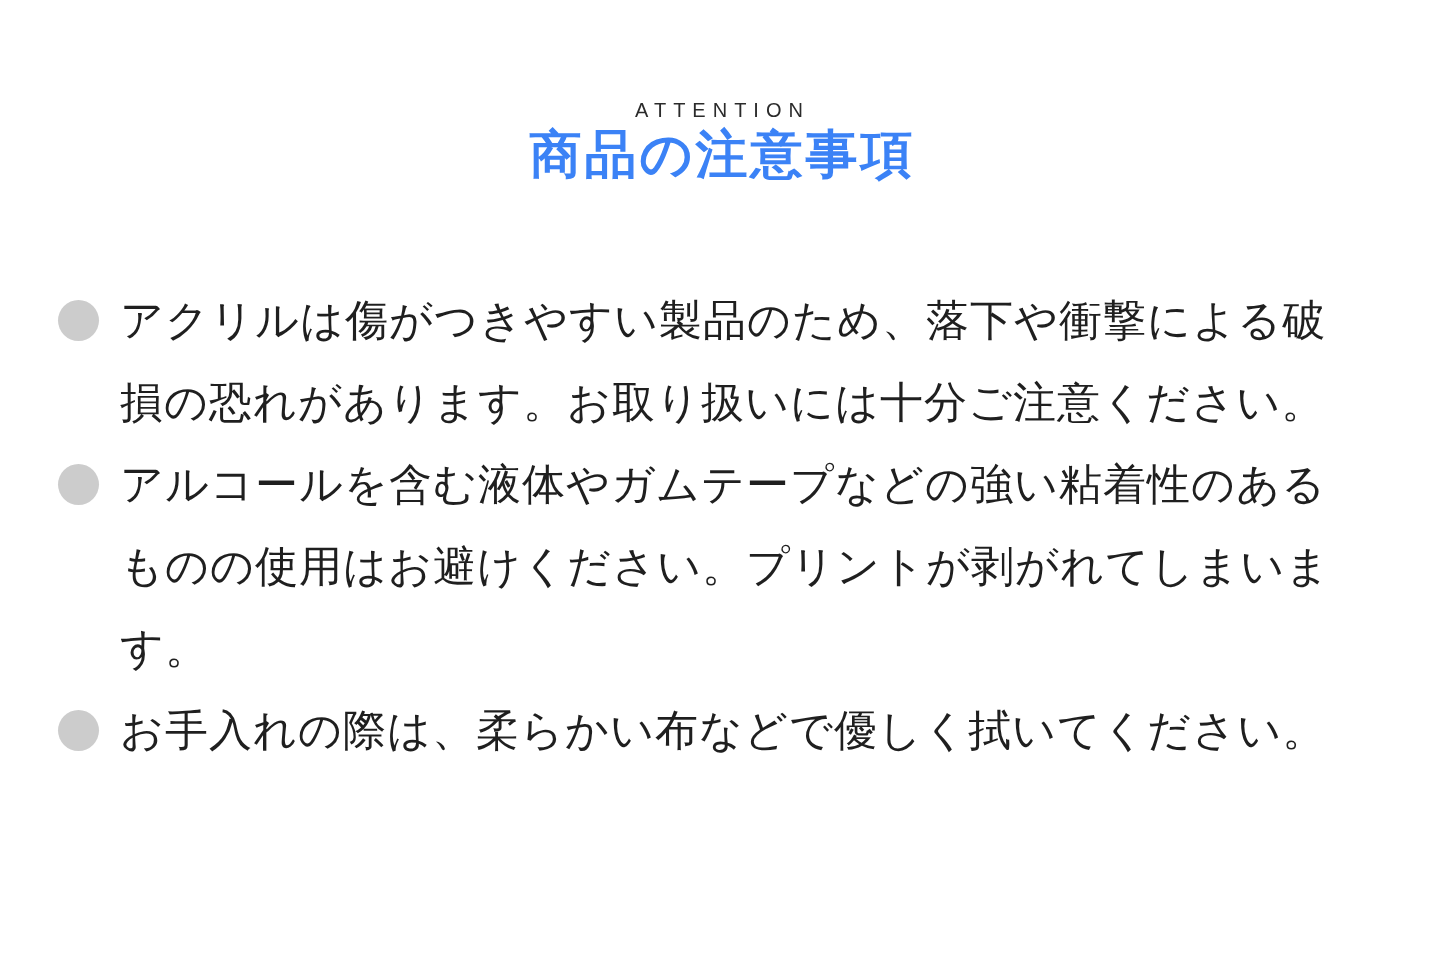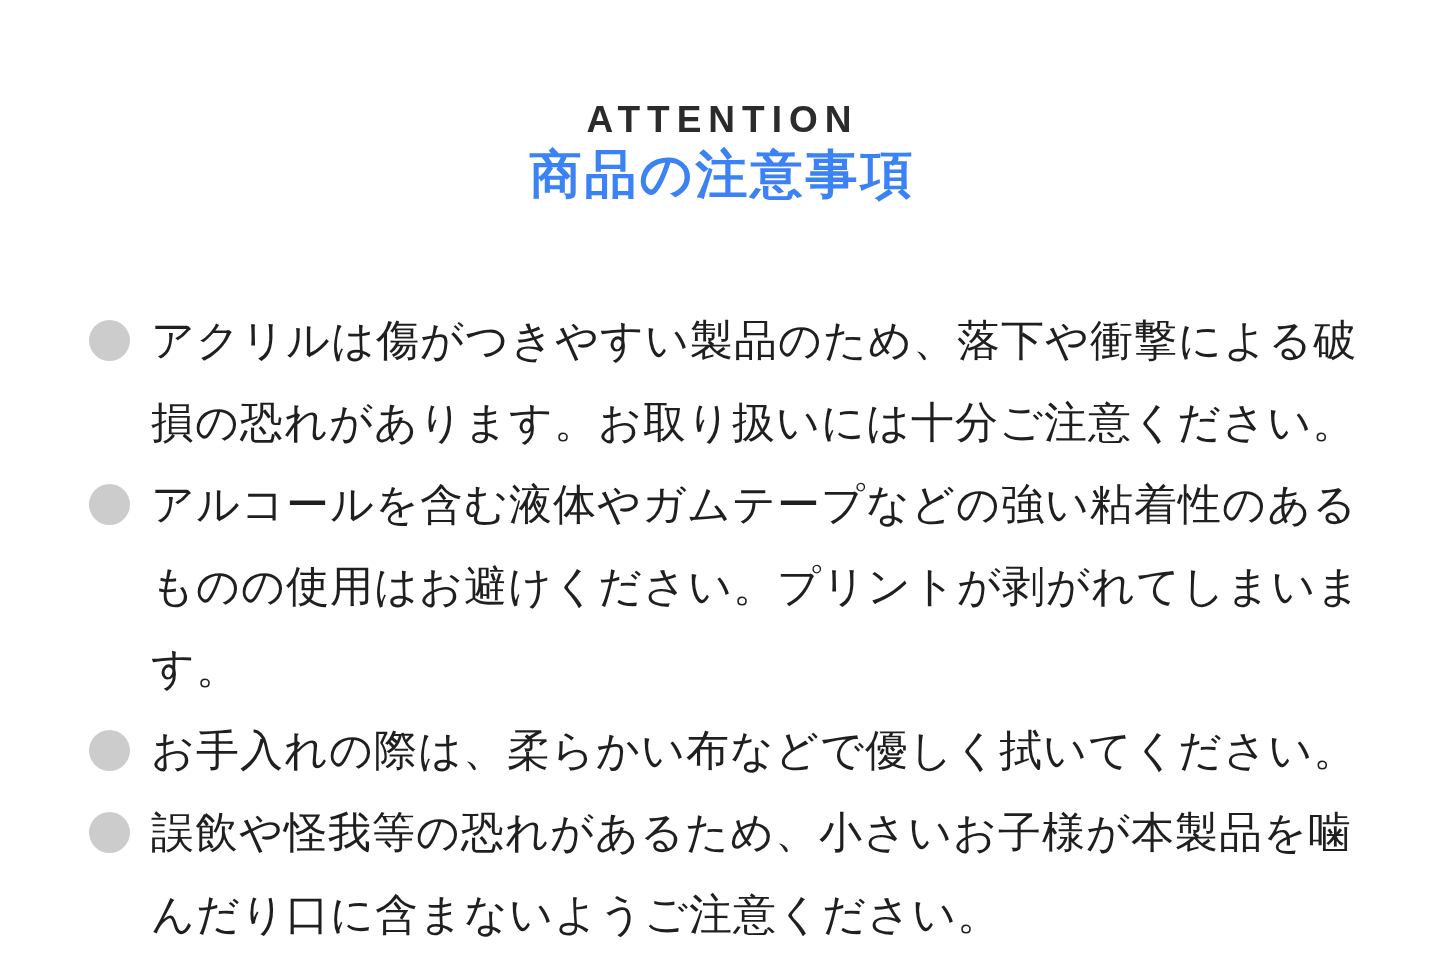--- a/index.html
+++ b/index.html
@@ -13,37 +13,37 @@
   .page {
     width: 1445px;
     height: 963px;
     padding-top: 98px;
     background: #ffffff;
   }
   .header {
     text-align: center;
   }
   .eyebrow {
-    font-size: 37px;
-    font-weight: 700;
+    font-size: 20px;
+    font-weight: 400;
     letter-spacing: 7px;
     color: #2b2b2b;
     line-height: 1.2;
   }
   .title {
     font-size: 52px;
     font-weight: 700;
     letter-spacing: 3px;
     color: #3b82f6;
     line-height: 1.25;
   }
   .notes {
     list-style: none;
     margin-top: 92px;
-    padding: 0 72px 0 89px;
+    padding: 0 72px 0 58px;
   }
   .note {
     display: flex;
     align-items: flex-start;
   }
   .bullet {
     flex: 0 0 auto;
     width: 41px;
     height: 41px;
     border-radius: 50%;
@@ -75,19 +75,15 @@
       <span class="note-text">アクリルは傷がつきやすい製品のため、落下や衝撃による破損の恐れがあります。お取り扱いには十分ご注意ください。</span>
     </li>
     <li class="note">
       <span class="bullet"></span>
       <span class="note-text">アルコールを含む液体やガムテープなどの強い粘着性のあるものの使用はお避けください。プリントが剥がれてしまいます。</span>
     </li>
     <li class="note">
       <span class="bullet"></span>
       <span class="note-text">お手入れの際は、柔らかい布などで優しく拭いてください。</span>
     </li>
-    <li class="note">
-      <span class="bullet"></span>
-      <span class="note-text">誤飲や怪我等の恐れがあるため、小さいお子様が本製品を噛んだり口に含まないようご注意ください。</span>
-    </li>
   </ul>
 
 </div>
 
 </body></html>

